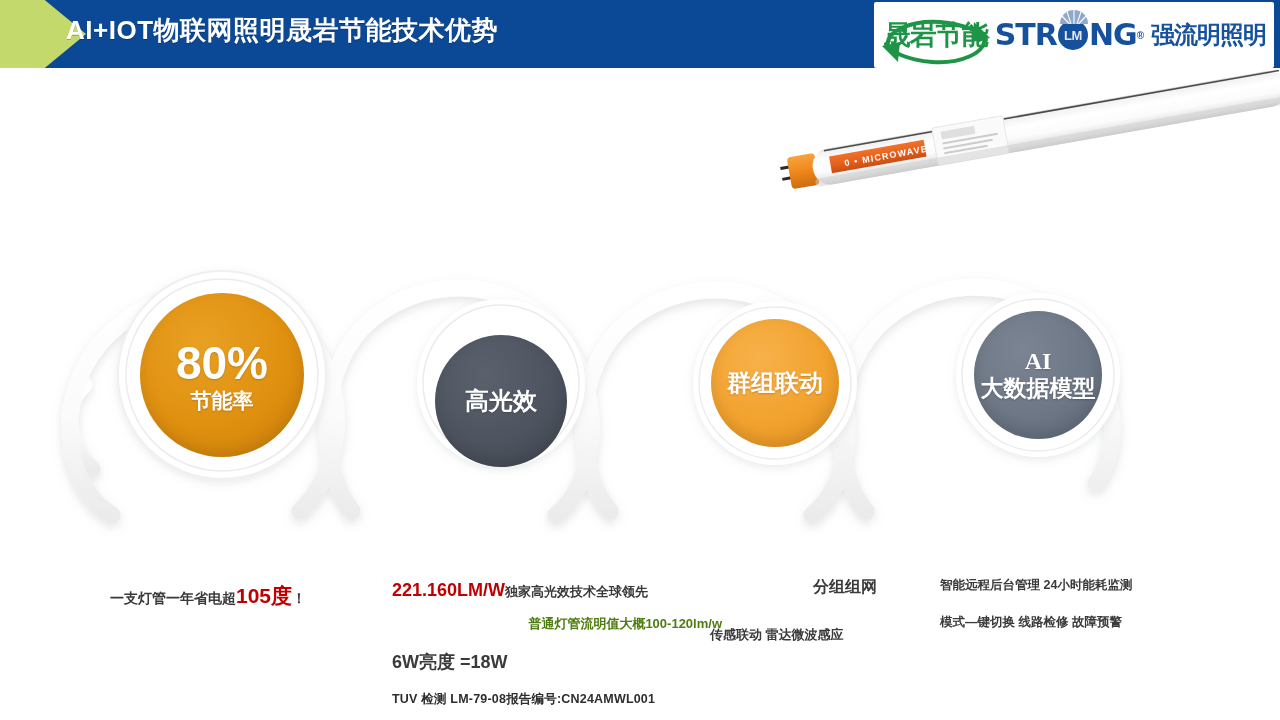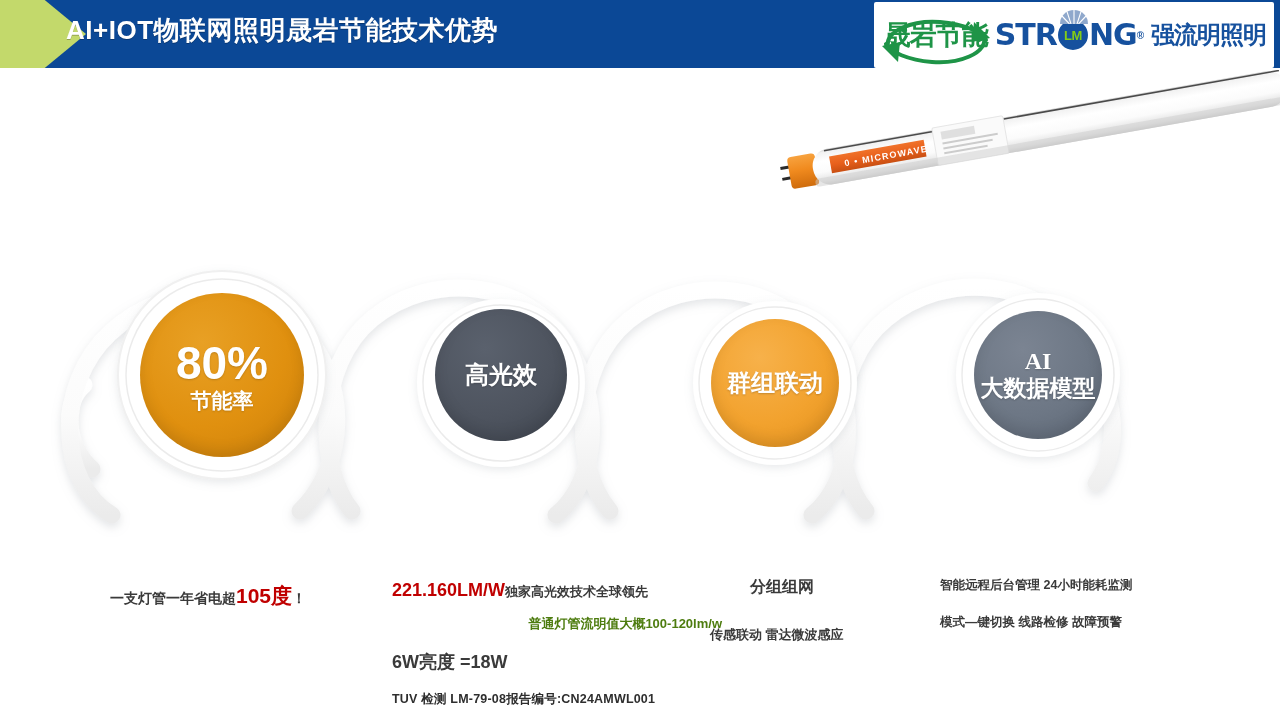--- a/index.html
+++ b/index.html
@@ -46,21 +46,21 @@
   }
   .logo-strong-a,.logo-strong-b{
     font-size:30px;font-weight:bold;color:#16519E;letter-spacing:-1px;
     font-family:"DejaVu Sans",sans-serif;line-height:1;
   }
   .logo-o{
     position:relative;width:26px;height:26px;border-radius:50%;
     background:#16519E;display:inline-flex;align-items:center;justify-content:center;
     margin:0 1px;border:2px solid #16519E;
   }
-  .logo-o span{font-size:13px;font-weight:bold;color:#84cc16;letter-spacing:-.5px;}
+  .logo-o span{font-size:13px;font-weight:bold;color:#e5e5e5;letter-spacing:-.5px;}
   .logo-fan{position:absolute;left:-2px;top:-15px;width:32px;height:17px;}
   .logo-reg{font-size:10px;color:#16519E;vertical-align:super;font-weight:bold;}
   .logo-cn2{
     font-size:24px;font-weight:bold;color:#16519E;letter-spacing:-1px;
     line-height:1;white-space:nowrap;
   }
 
   
   .tube-wrap{position:absolute;left:770px;top:70px;width:510px;height:125px;}
 
@@ -99,21 +99,21 @@
   .cap1 .l2 .rbig{font-size:21px;}
 
   .cap2{left:392px;top:25px;width:330px;}
   .cap2 .l1{font-size:13px;}
   .cap2 .l1 .rbig{font-size:18px;}
   .cap2 .l2{font-size:13px;margin-top:14px;color:#4d7c0f;text-align:right;}
   .cap2 .l3{font-size:18px;margin-top:17px;}
   .cap2 .l4{font-size:12.5px;margin-top:17px;color:#2E2E2E;letter-spacing:.2px;}
 
   .cap3{left:710px;top:22px;width:230px;text-align:left;}
-  .cap3 .l1{font-size:16px;padding-left:40px;}
+  .cap3 .l1{font-size:16px;padding-left:40px;text-align:center;}
   .cap3 .l2{font-size:13px;margin-top:28px;color:#3A3A3A;}
 
   .cap4{left:940px;top:22px;width:300px;}
   .cap4 .l1{font-size:12.5px;}
   .cap4 .l2{font-size:12.5px;margin-top:20px;}
 </style>
 </head>
 <body>
 
 <div class="slide">
@@ -251,21 +251,21 @@
       </g>
     </svg>
 
     <div class="node" style="left:140px;top:78px;width:164px;height:164px;">
       <div class="disc" style="left:0;top:0;width:164px;height:164px;background:radial-gradient(circle at 38% 30%, #E8A024 0%, #E0900F 55%, #C97E0A 100%);">
         <div class="big">80%</div>
         <div class="sub">节能率</div>
       </div>
     </div>
 
-    <div class="node" style="left:435px;top:94px;width:132px;height:132px;">
+    <div class="node" style="left:435px;top:120px;width:132px;height:132px;">
       <div class="disc" style="left:0;top:0;width:132px;height:132px;background:radial-gradient(circle at 38% 30%, #5A616D 0%, #4E545F 55%, #3E444E 100%);">
         <div class="lbl">高光效</div>
       </div>
     </div>
 
     <div class="node" style="left:711px;top:104px;width:128px;height:128px;">
       <div class="disc" style="left:0;top:0;width:128px;height:128px;background:radial-gradient(circle at 38% 30%, #F7B14A 0%, #F2A22E 55%, #E08F1C 100%);">
         <div class="lbl">群组联动</div>
       </div>
     </div>

